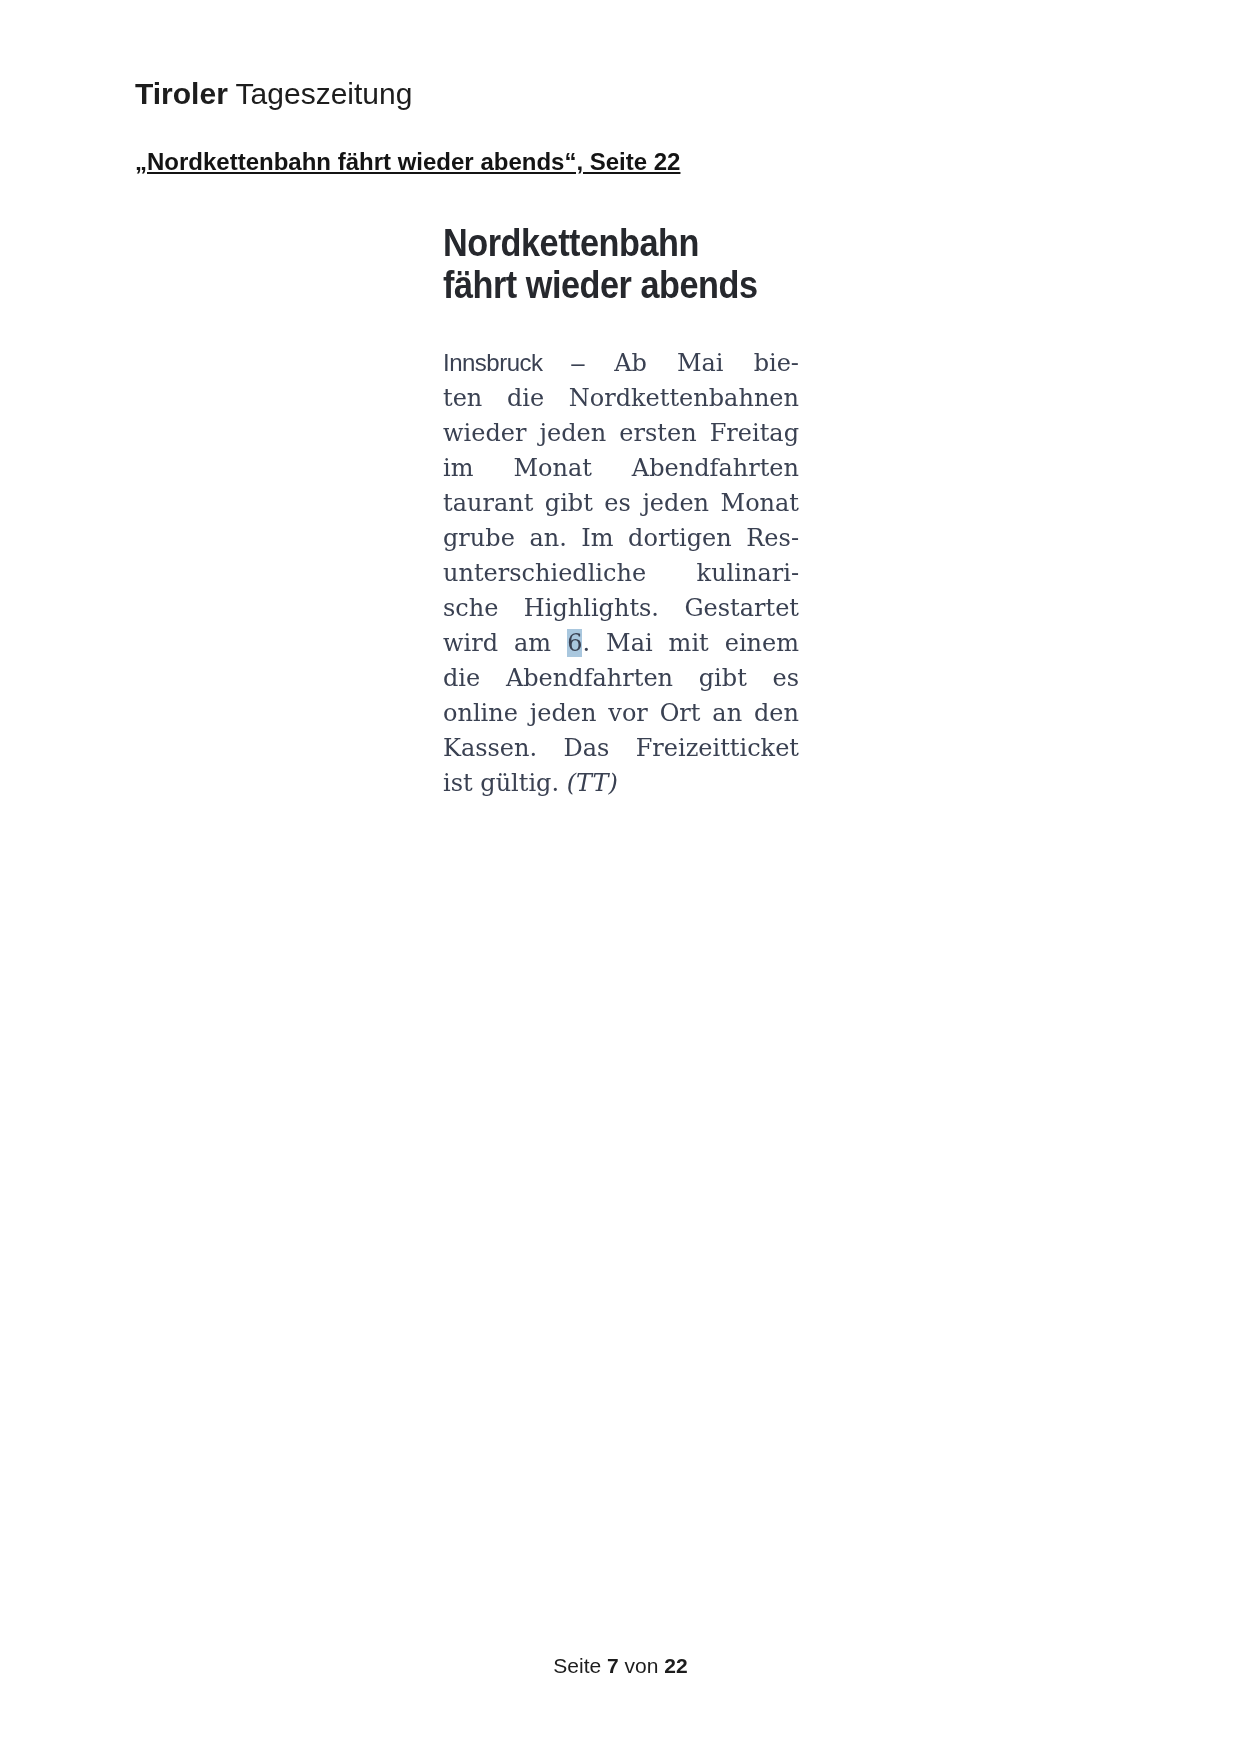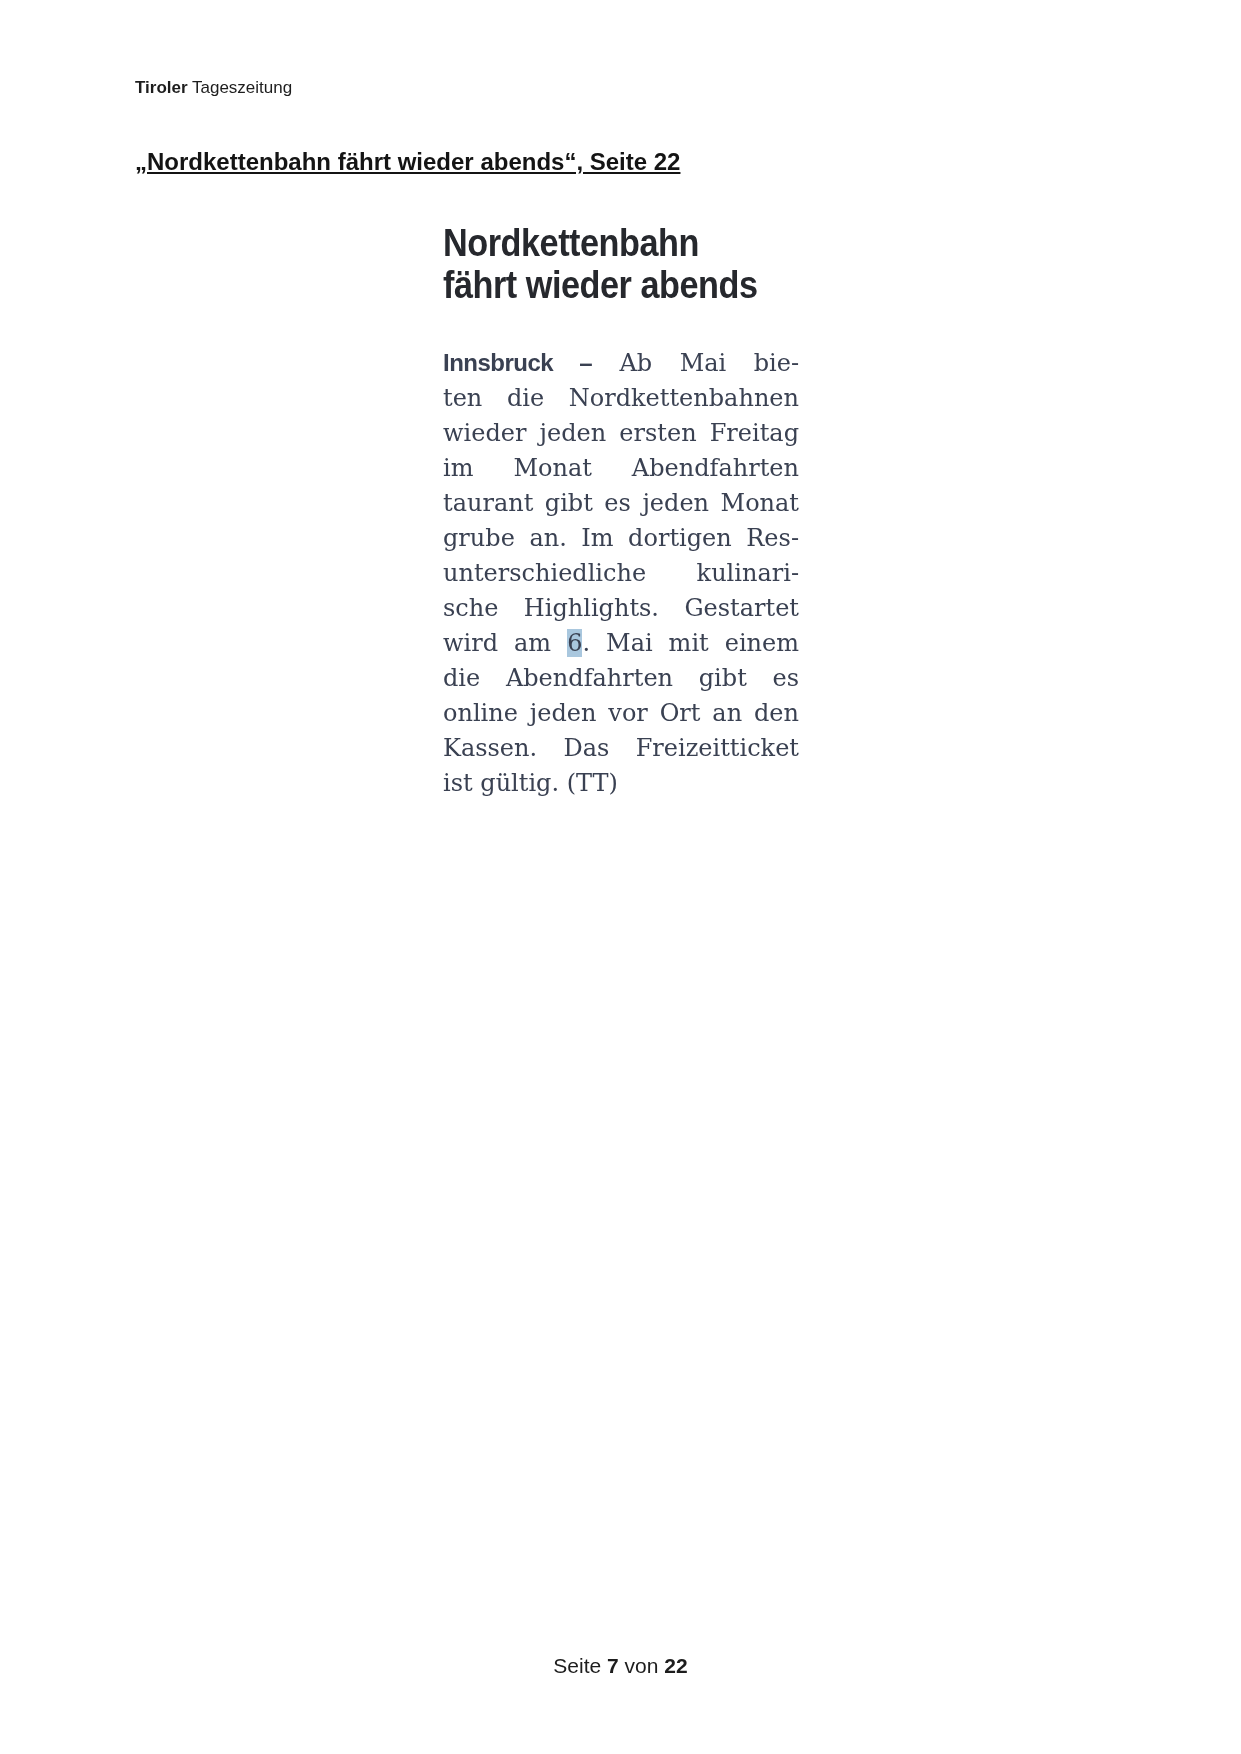--- a/index.html
+++ b/index.html
@@ -14,21 +14,21 @@
     background: #ffffff;
     overflow: hidden;
     font-family: "Liberation Sans", sans-serif;
   }
 
   
   .page-header {
     position: absolute;
     left: 135px;
     top: 79px;
-    font-size: 17px;
+    font-size: 30px;
     line-height: 1;
     color: #1d1d1d;
     white-space: pre;
   }
   .page-header .bold { font-weight: 700; }
 
   
   .doc-headline {
     position: absolute;
     left: 135px;
@@ -65,27 +65,27 @@
     line-height: 35px;
     color: var(--body-color, #3a4152);
   }
   .body-line { text-align: left; }
   .body-line.just {
     text-align: justify;
     text-align-last: justify;
   }
   .seg-lead {
     font-family: "Liberation Sans", sans-serif;
-    font-weight: 700;
+    font-weight: 400;
     letter-spacing: -0.5px;
   }
   .seg-highlight {
     background: var(--highlight-bg, #a9c7de);
   }
-  .seg-italic { }
+  .seg-italic { font-style: italic; }
 
   
   .page-footer {
     position: absolute;
     left: 0;
     right: 0;
     top: 1655px;
     text-align: center;
     font-size: 21px;
     line-height: 1;

